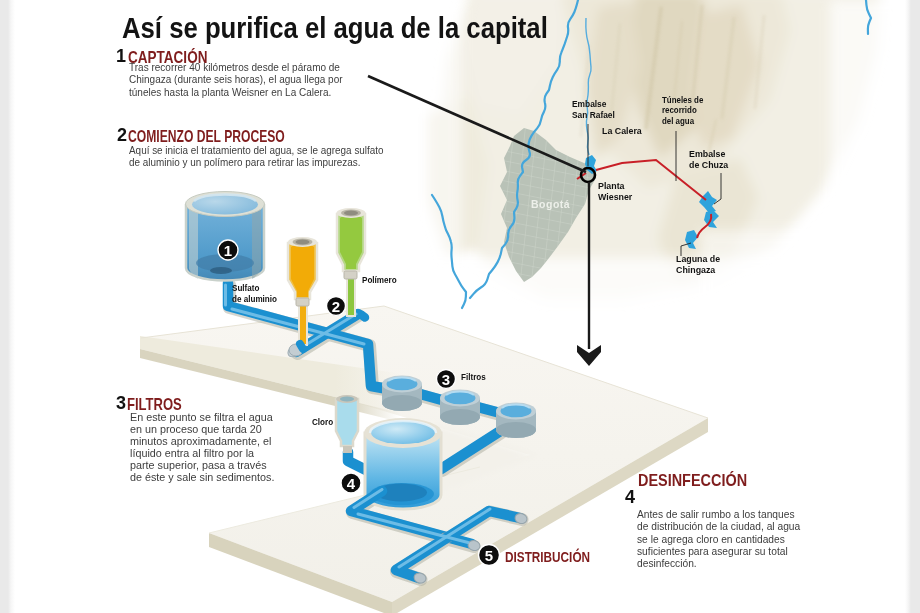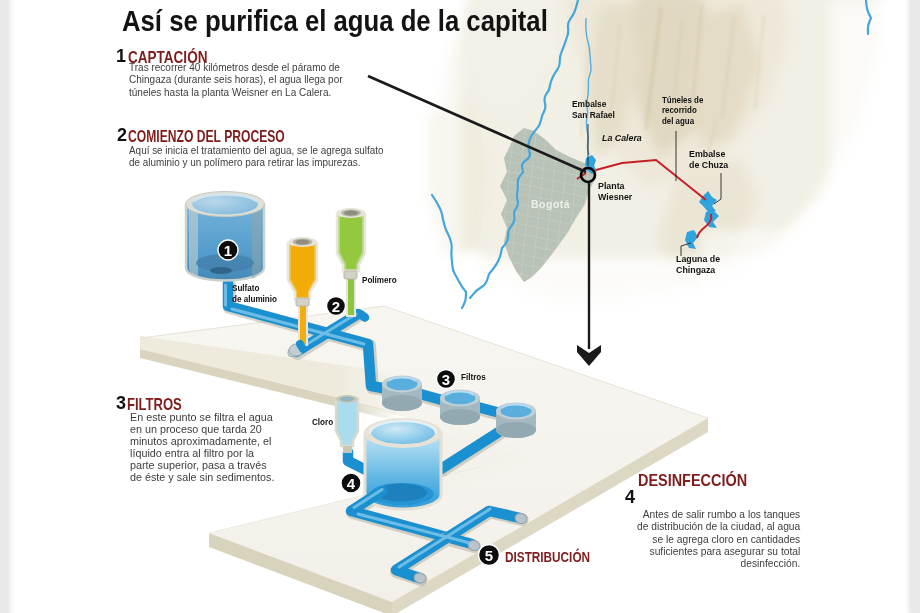--- a/index.html
+++ b/index.html
@@ -4,21 +4,21 @@
 <style>
   html,body{margin:0;padding:0;}
   body{width:920px;height:613px;position:relative;background:#fff;overflow:hidden;
        font-family:"Liberation Sans", sans-serif;}
   .bar-l{position:absolute;left:0;top:0;width:15px;height:613px;
      background:linear-gradient(90deg,#e9e9e9 0,#e9e9e9 8px,#f6f6f6 11px,#fff 15px);}
   .bar-r{position:absolute;right:0;top:0;width:15px;height:613px;
      background:linear-gradient(270deg,#e9e9e9 0,#e9e9e9 9px,#f6f6f6 12px,#fff 15px);}
   .t{position:absolute;color:#3c3c3c;}
   .sx{display:inline-block;transform-origin:0 0;white-space:nowrap;}
-  .title{left:122px;top:4px;font-size:30px;font-weight:bold;color:#131313;}
+  .title{left:122px;top:11px;font-size:30px;font-weight:bold;color:#131313;}
   .num{font-weight:bold;color:#111;font-size:18px;}
   .head{font-weight:bold;color:#7f1d1d;font-size:16.5px;}
   .par{font-size:11.5px;line-height:12.4px;color:#3d3d3d;}
   .lbl{font-weight:bold;color:#111;font-size:9px;line-height:11px;}
   .mlbl{font-weight:bold;color:#121212;font-size:9.5px;line-height:11px;}
 </style>
 </head>
 <body>
 <svg id="art" width="920" height="613" viewBox="0 0 920 613" style="position:absolute;left:0;top:0">
 <defs>
@@ -289,28 +289,28 @@
 <div class="t num" style="left:117px;top:125px;">2</div>
 <div class="t head" style="left:128px;top:127px;"><span class="sx" style="transform:scaleX(0.735)">COMIENZO DEL PROCESO</span></div>
 <div class="t par" style="left:129px;top:144px;"><span class="sx" style="transform:scaleX(0.862)">Aquí se inicia el tratamiento del agua, se le agrega sulfato<br>de aluminio y un polímero para retirar las impurezas.</span></div>
 
 <div class="t num" style="left:116px;top:393px;">3</div>
 <div class="t head" style="left:127px;top:395px;"><span class="sx" style="transform:scaleX(0.79)">FILTROS</span></div>
 <div class="t par" style="left:130px;top:411px;line-height:12px;font-size:11px;"><span class="sx" style="transform:scaleX(0.98)">En este punto se filtra el agua<br>en un proceso que tarda 20<br>minutos aproximadamente, el<br>líquido entra al filtro por la<br>parte superior, pasa a través<br>de éste y sale sin sedimentos.</span></div>
 
 <div class="t num" style="left:625px;top:487px;">4</div>
 <div class="t head" style="left:638px;top:471px;"><span class="sx" style="transform:scaleX(0.875)">DESINFECCIÓN</span></div>
-<div class="t par" style="left:637px;top:508px;line-height:12.3px;font-size:11px;text-align:right;"><span class="sx" style="transform:scaleX(0.93)">Antes de salir rumbo a los tanques<br>de distribución de la ciudad, al agua<br>se le agrega cloro en cantidades<br>suficientes para asegurar su total<br>desinfección.</span></div>
+<div class="t par" style="left:637px;top:508px;line-height:12.3px;font-size:11px;"><span class="sx" style="transform:scaleX(0.93)">Antes de salir rumbo a los tanques<br>de distribución de la ciudad, al agua<br>se le agrega cloro en cantidades<br>suficientes para asegurar su total<br>desinfección.</span></div>
 
 <div class="t head" style="left:505px;top:547.5px;font-size:15px;"><span class="sx" style="transform:scaleX(0.785)">DISTRIBUCIÓN</span></div>
 
 <div class="t lbl" style="left:227px;top:283px;width:60px;text-align:left;"><span style="display:inline-block;transform:scaleX(0.9);transform-origin:100% 0;">Sulfato<br>de aluminio</span></div>
 <div class="t lbl" style="left:362px;top:263px;margin-top:12px;"><span class="sx" style="transform:scaleX(0.9)">Polímero</span></div>
 <div class="t lbl" style="left:312px;top:417px;"><span class="sx" style="transform:scaleX(0.9)">Cloro</span></div>
 <div class="t lbl" style="left:461px;top:372px;"><span class="sx" style="transform:scaleX(0.9)">Filtros</span></div>
 
 <div class="t mlbl" style="left:572px;top:99px;font-size:9px;"><span class="sx" style="transform:scaleX(0.93)">Embalse<br>San Rafael</span></div>
-<div class="t mlbl" style="left:602px;top:132px;font-style:italic;"><span class="sx" style="transform:scaleX(0.93)">La Calera</span></div>
+<div class="t mlbl" style="left:602px;top:125px;"><span class="sx" style="transform:scaleX(0.93)">La Calera</span></div>
 <div class="t mlbl" style="left:598px;top:180px;"><span class="sx" style="transform:scaleX(0.93)">Planta<br>Wiesner</span></div>
 <div class="t mlbl" style="left:662px;top:95px;font-size:8.5px;line-height:10.3px;"><span class="sx" style="transform:scaleX(0.93)">Túneles de<br>recorrido<br>del agua</span></div>
 <div class="t mlbl" style="left:689px;top:148px;"><span class="sx" style="transform:scaleX(0.93)">Embalse<br>de Chuza</span></div>
 <div class="t mlbl" style="left:676px;top:253px;"><span class="sx" style="transform:scaleX(0.93)">Laguna de<br>Chingaza</span></div>
 <div class="t" style="left:531px;top:198px;font-weight:bold;font-size:10.5px;color:#edf0ea;letter-spacing:0.5px;">Bogotá</div>
 
 </body></html>

